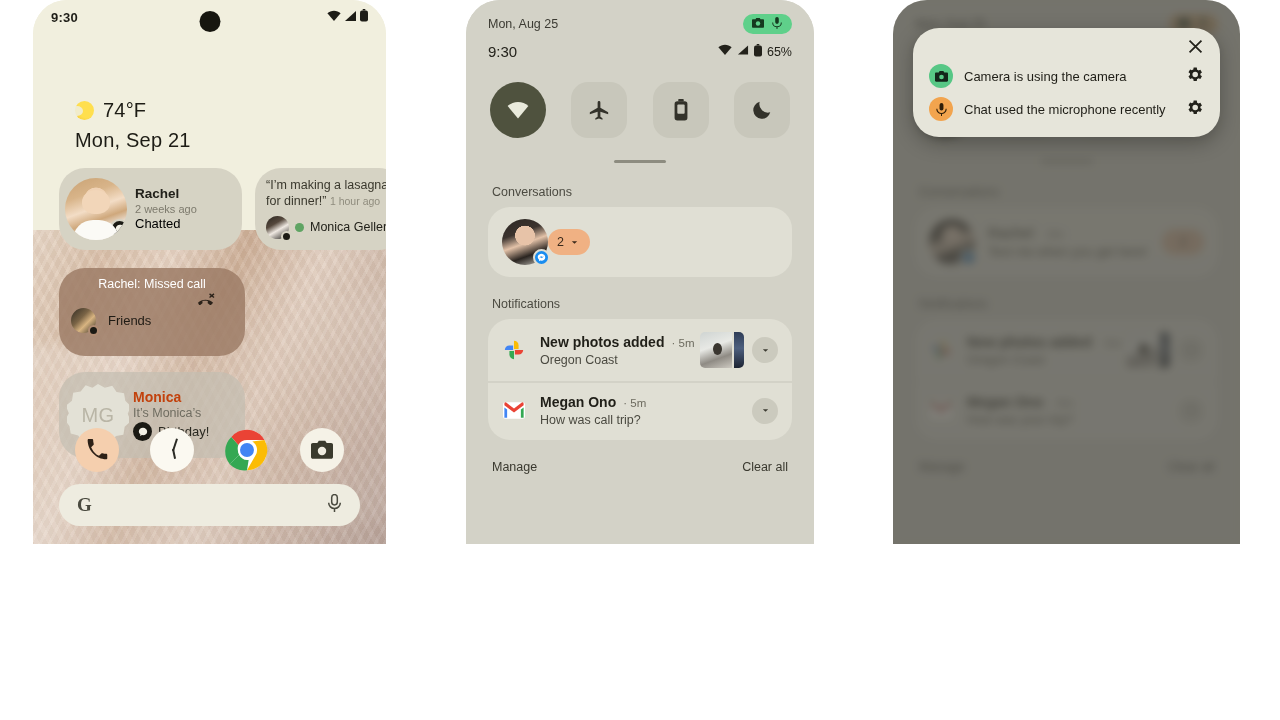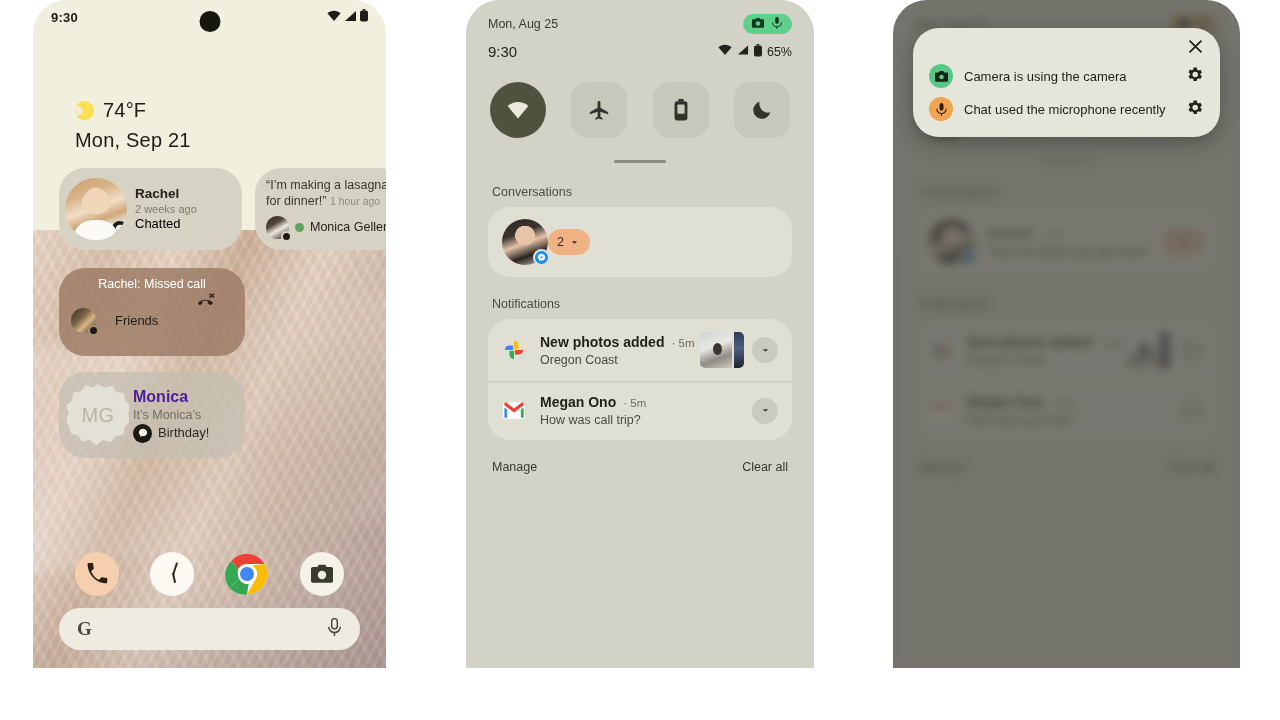--- a/index.html
+++ b/index.html
@@ -6,21 +6,21 @@
   html, body {
     width: 1280px; height: 720px;
     background: #ffffff;
     font-family: "Liberation Sans", sans-serif;
     overflow: hidden;
   }
   .stage { position: relative; width: 1280px; height: 720px; background:#fff; }
 
   
   .phone {
-    position: absolute; top: 0; height: 668px;
+    position: absolute; top: 0; height: 544px;
     overflow: hidden;
     border-radius: 34px 34px 0 0;
     background: #cfcdc2;
   }
   #phone1 { left: 33px;  width: 353px; background: #f0eedd; }
   #phone2 { left: 466px; width: 348px; background: #d3d2c7; }
   #phone3 { left: 893px; width: 347px; background: #d3d2c7; }
 
   
   .p1-top {
@@ -110,38 +110,38 @@
   .dot-green{ width:9px;height:9px;border-radius:50%; background:#5fa463; }
   .mini-name{ font-size:12.5px; color:#22211a; }
   .mini-stack{ display:flex; flex-direction:column; }
 
   .cw-friends{
     left:26px; top:268px; width:186px; height:88px;
     background: rgba(155,122,100,.82); padding:9px 12px; color:#fff;
   }
   .fr-title{ font-size:12.5px; text-align:center; }
   .fr-phone{ text-align:right; padding-right:16px; margin-top:2px; font-size:15px;}
-  .fr-row{ display:flex; align-items:center; gap:19px; margin-top:-4px;}
+  .fr-row{ display:flex; align-items:center; gap:12px; margin-top:-4px;}
   .fr-av{ width:25px;height:25px;border-radius:50%; position:relative;
      background: linear-gradient(135deg,#2f2a22 0%, #7a6446 40%, #d8b481 62%, #302a21 100%); }
   .fr-av .mbadge{ position:absolute; right:-3px; bottom:-3px; width:11px;height:11px;
      border-radius:50%; background:#1b1a14; border:2px solid #b08c73;}
   .fr-name{ font-size:13px; color:#1f1b14; }
 
   .cw-monica2{
     left:26px; top:372px; width:186px; height:86px;
     background: rgba(196,190,178,.72); display:flex; align-items:center; padding:0 8px;
   }
   .mg-av{ width:62px;height:62px; flex:0 0 auto; position:relative;
     background:#e3e1d6; display:flex;align-items:center;justify-content:center;
     clip-path: polygon(50% 0%,61% 6%,73% 3%,80% 13%,92% 15%,94% 27%,103% 36%,98% 48%,103% 60%,93% 69%,91% 82%,79% 84%,70% 94%,58% 90%,47% 99%,37% 90%,25% 93%,18% 83%,6% 80%,4% 68%,-3% 58%,3% 47%,-2% 35%,8% 27%,10% 14%,22% 12%,30% 2%,41% 6%);
   }
   .mg-init{ font-size:20px; color:#b9b5a6; font-weight:500; letter-spacing:.5px;}
   .mg-txt{ margin-left:4px; line-height:1.2;}
-  .mg-name{ font-size:16px; color:#4c1d95; font-weight:600;}
+  .mg-name{ font-size:14px; color:#c2410c; font-weight:600;}
   .mg-l1{ font-size:12.5px; color:#6f6c60; margin-top:1px;}
   .mg-l2{ font-size:13px; color:#2a2921; }
   .mg-badge{ position:absolute; width:19px;height:19px;border-radius:50%;
      background:#1b1a14; display:flex;align-items:center;justify-content:center; }
   .mg-badge svg{ width:10px;height:10px;fill:#f3f1e6;}
 
   
   .dock { position:absolute; left:0; bottom:72px; width:100%;
           display:flex; justify-content:space-around; align-items:center; padding:0 26px; }
   .dock-ic { width:44px;height:44px;border-radius:50%; display:flex;align-items:center;justify-content:center;}

